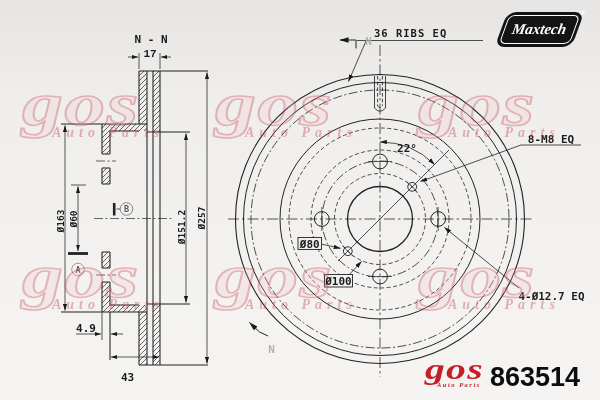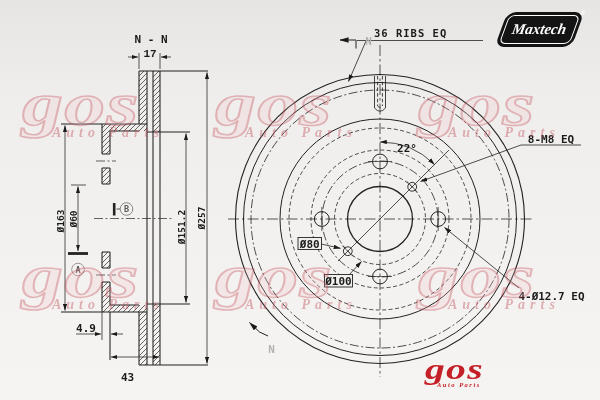--- a/index.html
+++ b/index.html
@@ -193,20 +193,21 @@
   <span class="datum" style="left:126.5px;top:209px;">B</span>
 
   <span class="lab sm" style="left:407px;top:147.5px;">22°</span>
   <span class="lab sm" style="left:551px;top:138.5px;">8-M8 EQ</span>
   <span class="lab sm" style="left:309.8px;top:243.5px;">Ø80</span>
   <span class="lab sm" style="left:338.5px;top:280.7px;">Ø100</span>
   <span class="lab sm" style="left:551.5px;top:296px;">4-Ø12.7 EQ</span>
   <span class="grayN" style="left:368.5px;top:40.5px;">N</span>
   <span class="grayN" style="left:271.5px;top:348.5px;">N</span>
 
+  <span class="partnum">863514</span>
 
   <div class="brandbox">
     <div class="brandinner">
       <span class="brandname">Maxtech</span>
     </div>
     <span class="brandreg">®</span>
   </div>
 
   <div class="footlogo">
     <span class="gos-script">gos</span>

